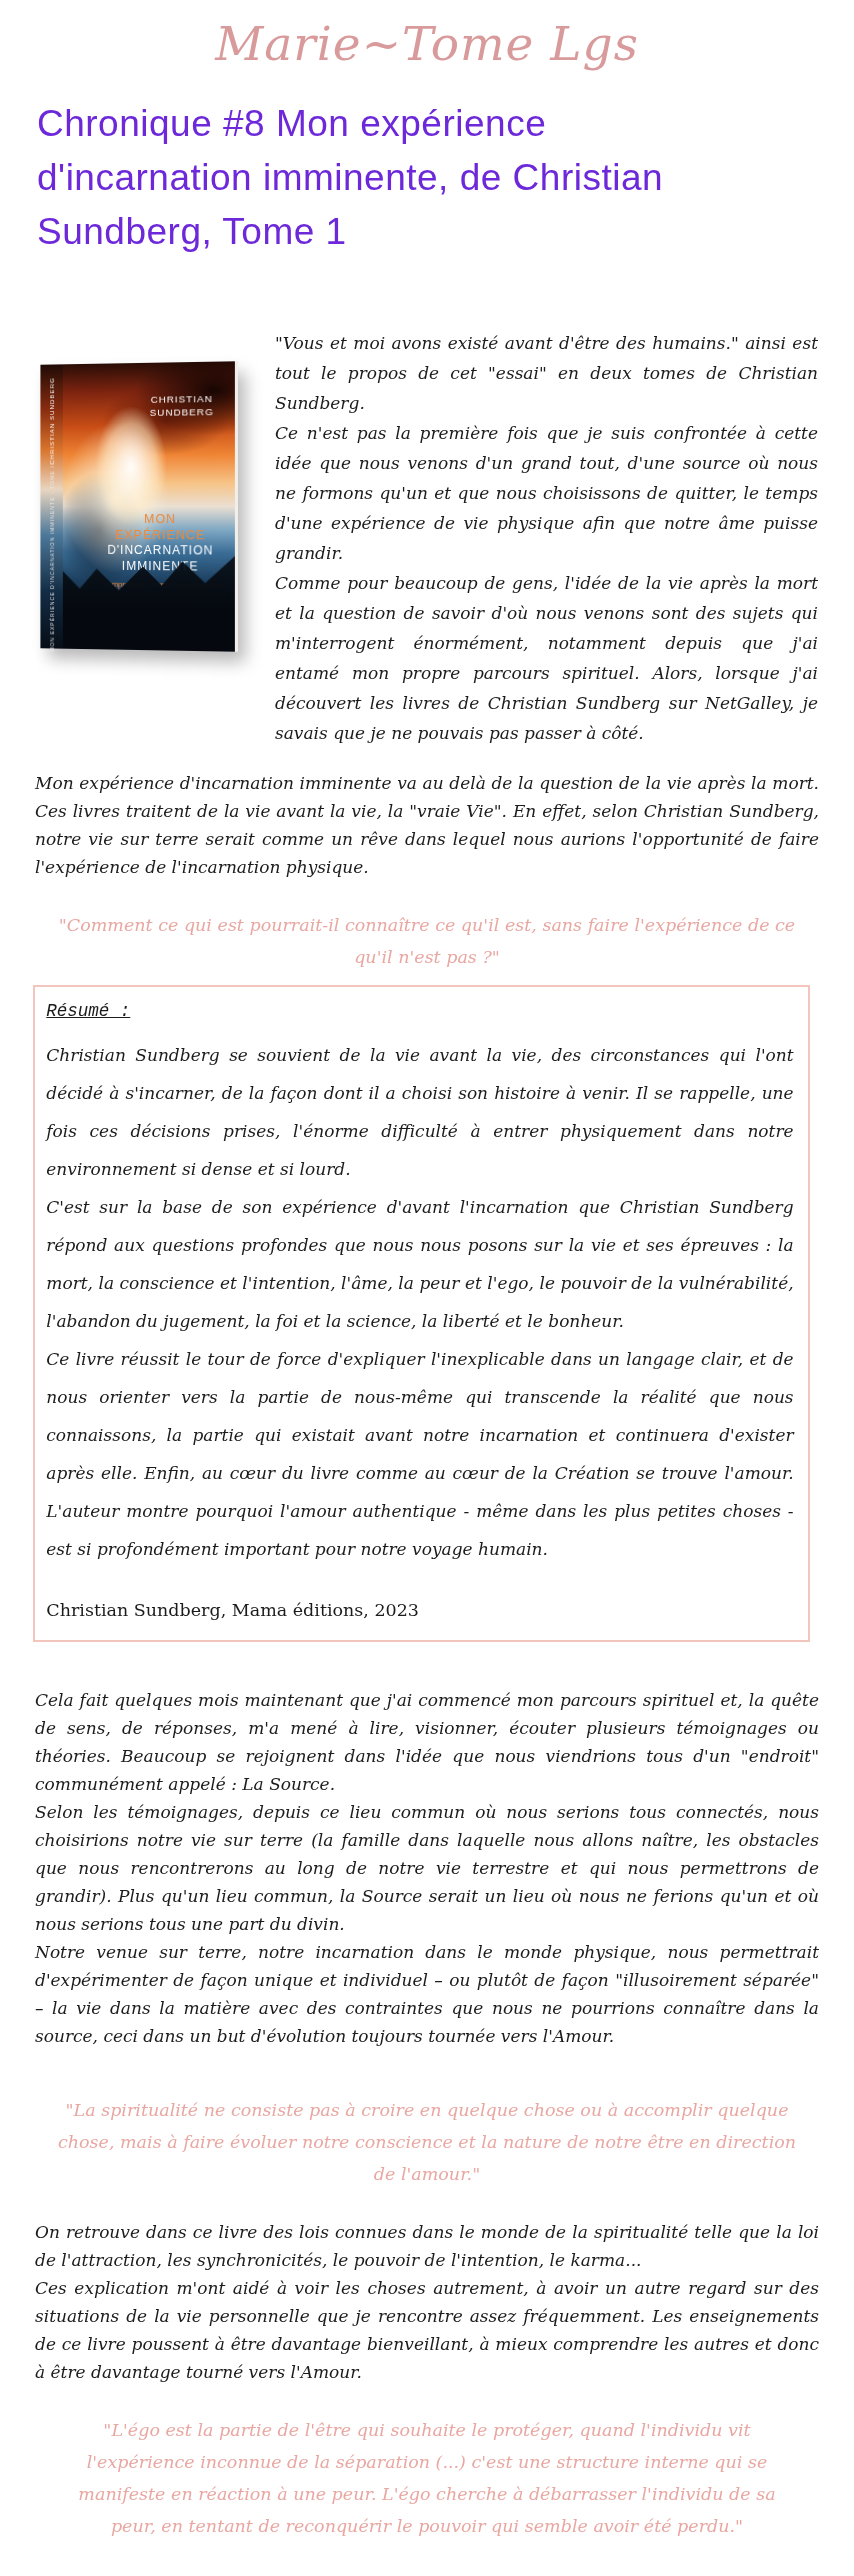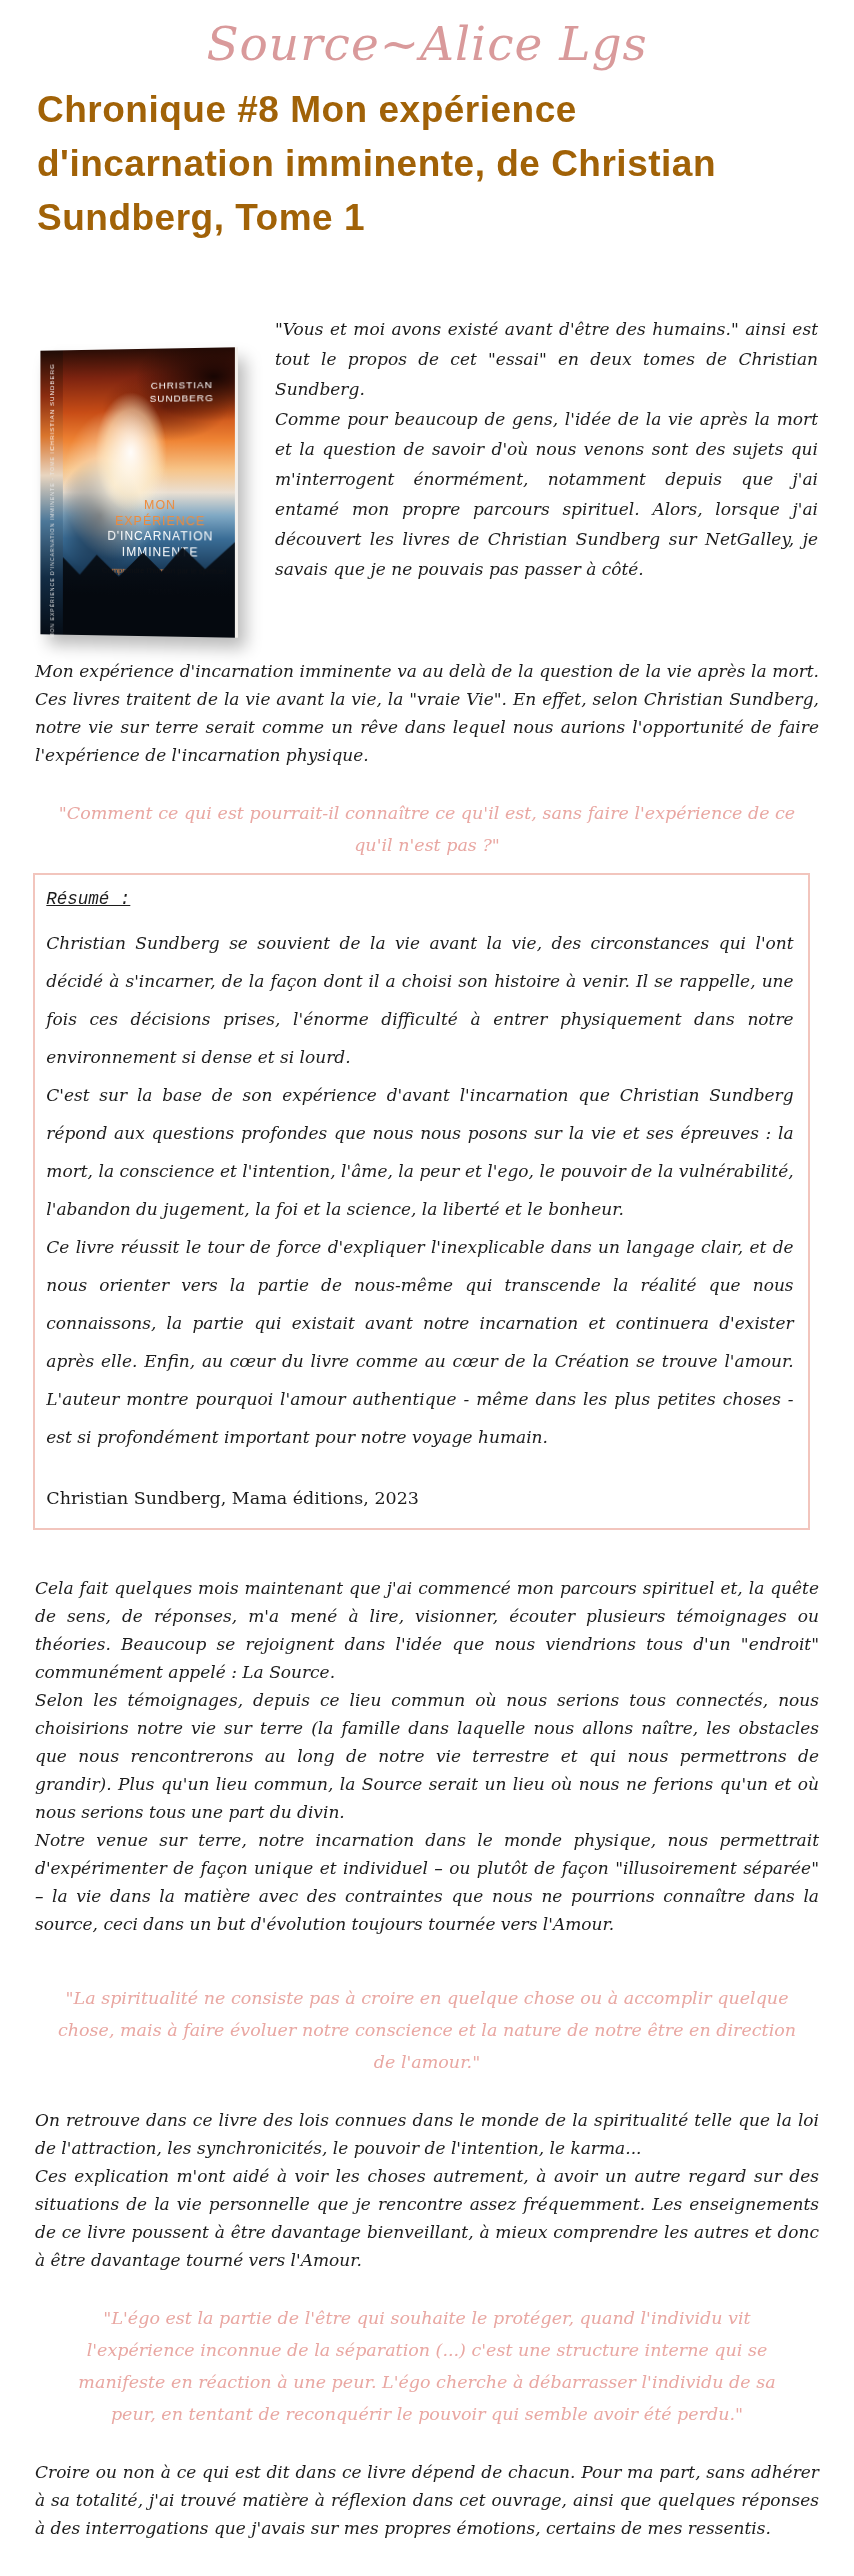--- a/index.html
+++ b/index.html
@@ -7,23 +7,23 @@
     width:854px;height:3036px;background:#ffffff;overflow:hidden;
     font-family:"DejaVu Serif", serif;color:#1c1c1c;
   }
   
   .logo{
     padding-top:13.4px;text-align:center;
     font-style:italic;font-size:47px;line-height:1.3;
     color:#d99a9b;letter-spacing:1px;
   }
   .page-title{
-    margin:9px 41px 0 37px;
-    font-family:"Liberation Sans", sans-serif;font-weight:700;
-    font-size:37px;line-height:54px;color:#a16207;letter-spacing:0.5px;
+    margin:23px 41px 0 37px;
+    font-family:"Liberation Sans", sans-serif;font-weight:400;
+    font-size:37px;line-height:54px;color:#6d28d9;letter-spacing:0.5px;
     max-width:690px;
   }
   
   .book-row{display:flex;margin:69px 36px 0 39px;}
   .book{
     flex:0 0 198px;height:287px;margin-top:35px;display:flex;
     transform:perspective(567px) rotateY(-4deg);
     box-shadow:8.2px 11.3px 15.5px rgba(0,0,0,0.28);
   }
   .spine{
@@ -98,21 +98,21 @@
     font-size:17.5px;font-style:italic;text-decoration:underline;margin:0 0 15.5px 0;font-family:Liberation Mono, monospace;
   }
   .resume-box p.rp{margin:0;font-size:17px;line-height:38px;text-align:justify;font-style:italic;}
   .resume-attribution{
     margin:32px 5.2px 7.2px 0;font-size:17.5px;
   }
 </style>
 </head>
 <body>
 
-<div class="logo script">Source~Alice Lgs</div>
+<div class="logo script">Marie~Tome Lgs</div>
 
 <h1 class="page-title">Chronique #8 Mon expérience d'incarnation imminente, de Christian Sundberg, Tome 1</h1>
 
 <div class="book-row">
   <div class="book">
     <div class="spine">
       <span class="spine-author-text">CHRISTIAN SUNDBERG</span>
       <span class="spine-title-text">MON EXPÉRIENCE D'INCARNATION IMMINENTE - TOME I</span>
     </div>
     <div class="front">
@@ -124,20 +124,21 @@
         <span class="t-white">IMMINENTE</span>
       </div>
       <div class="cover-subtitle">Comprendre l'humain par le spirituel</div>
       <div class="cover-tome">TOME I</div>
       <div class="cover-publisher">MAMA ÉDITIONS</div>
       <div class="mountains"></div>
     </div>
   </div>
   <div class="intro script">
     <p>"Vous et moi avons existé avant d'être des humains." ainsi est tout le propos de cet "essai" en deux tomes de Christian Sundberg.</p>
+    <p>Ce n'est pas la première fois que je suis confrontée à cette idée que nous venons d'un grand tout, d'une source où nous ne formons qu'un et que nous choisissons de quitter, le temps d'une expérience de vie physique afin que notre âme puisse grandir.</p>
     <p>Comme pour beaucoup de gens, l'idée de la vie après la mort et la question de savoir d'où nous venons sont des sujets qui m'interrogent énormément, notamment depuis que j'ai entamé mon propre parcours spirituel. Alors, lorsque j'ai découvert les livres de Christian Sundberg sur NetGalley, je savais que je ne pouvais pas passer à côté.</p>
   </div>
 </div>
 
 <div class="bodypara script sec-gap-s">
   <p>Mon expérience d'incarnation imminente va au delà de la question de la vie après la mort. Ces livres traitent de la vie avant la vie, la "vraie Vie". En effet, selon Christian Sundberg, notre vie sur terre serait comme un rêve dans lequel nous aurions l'opportunité de faire l'expérience de l'incarnation physique.</p>
 </div>
 
 <div class="quote sec-gap-m">
   <p>"Comment ce qui est pourrait-il connaître ce qu'il est, sans faire l'expérience de ce qu'il n'est pas ?"</p>

